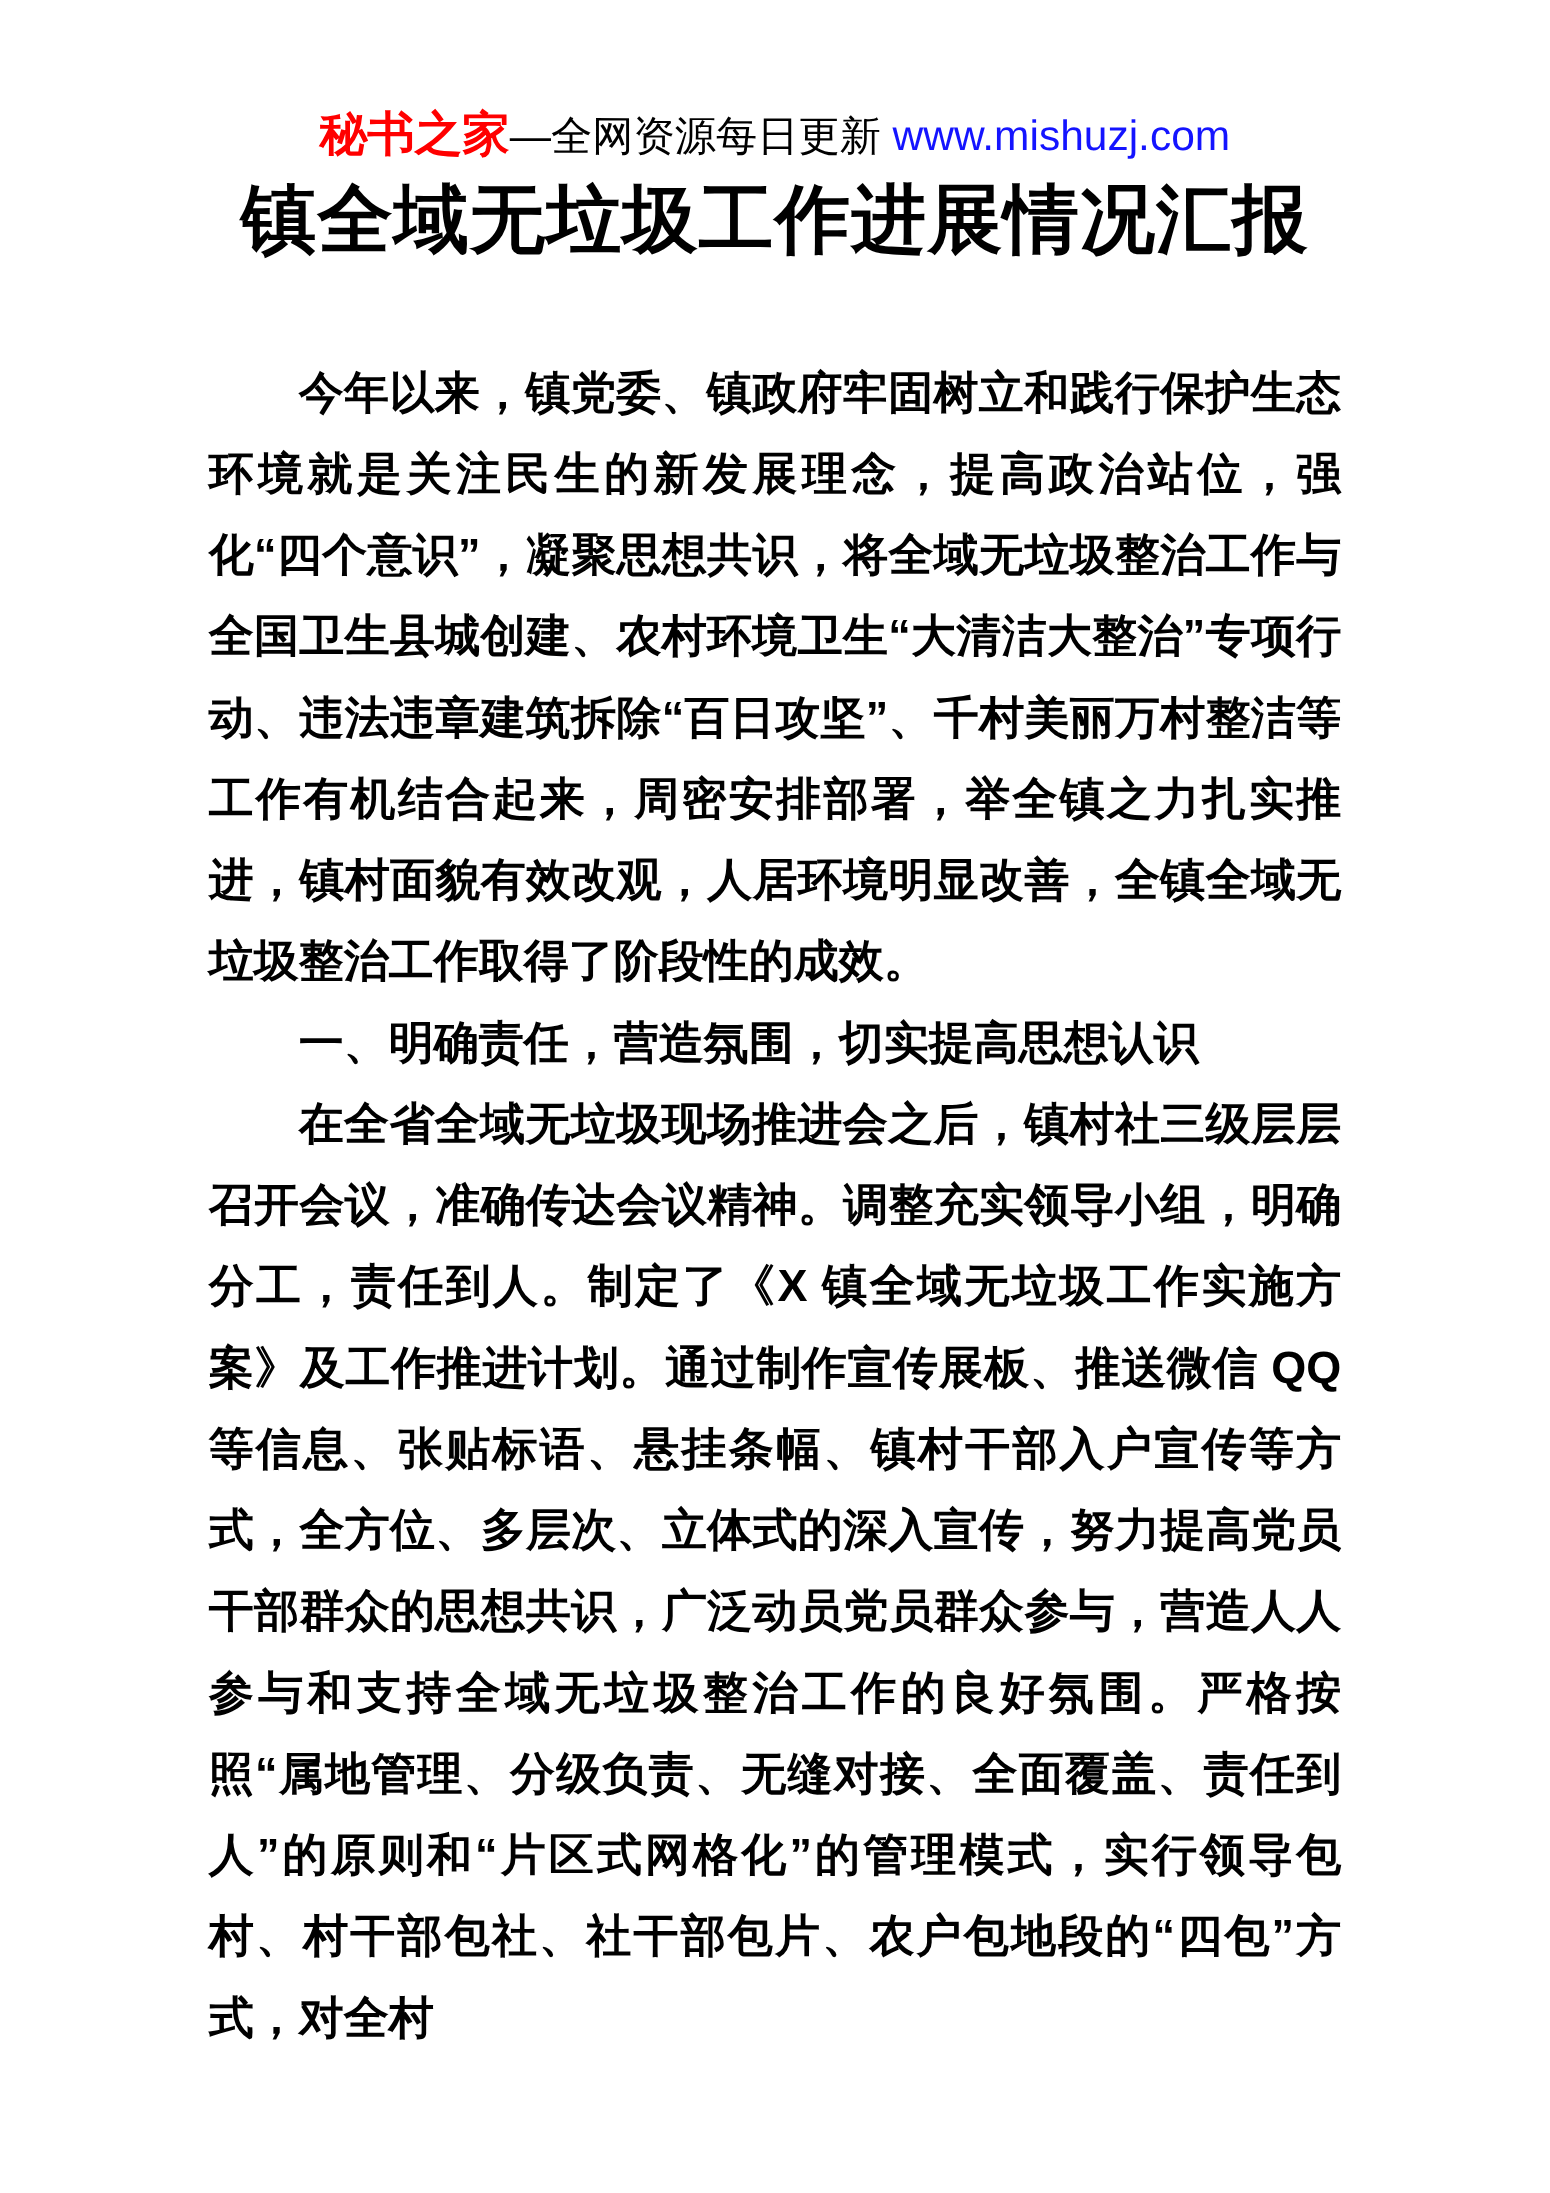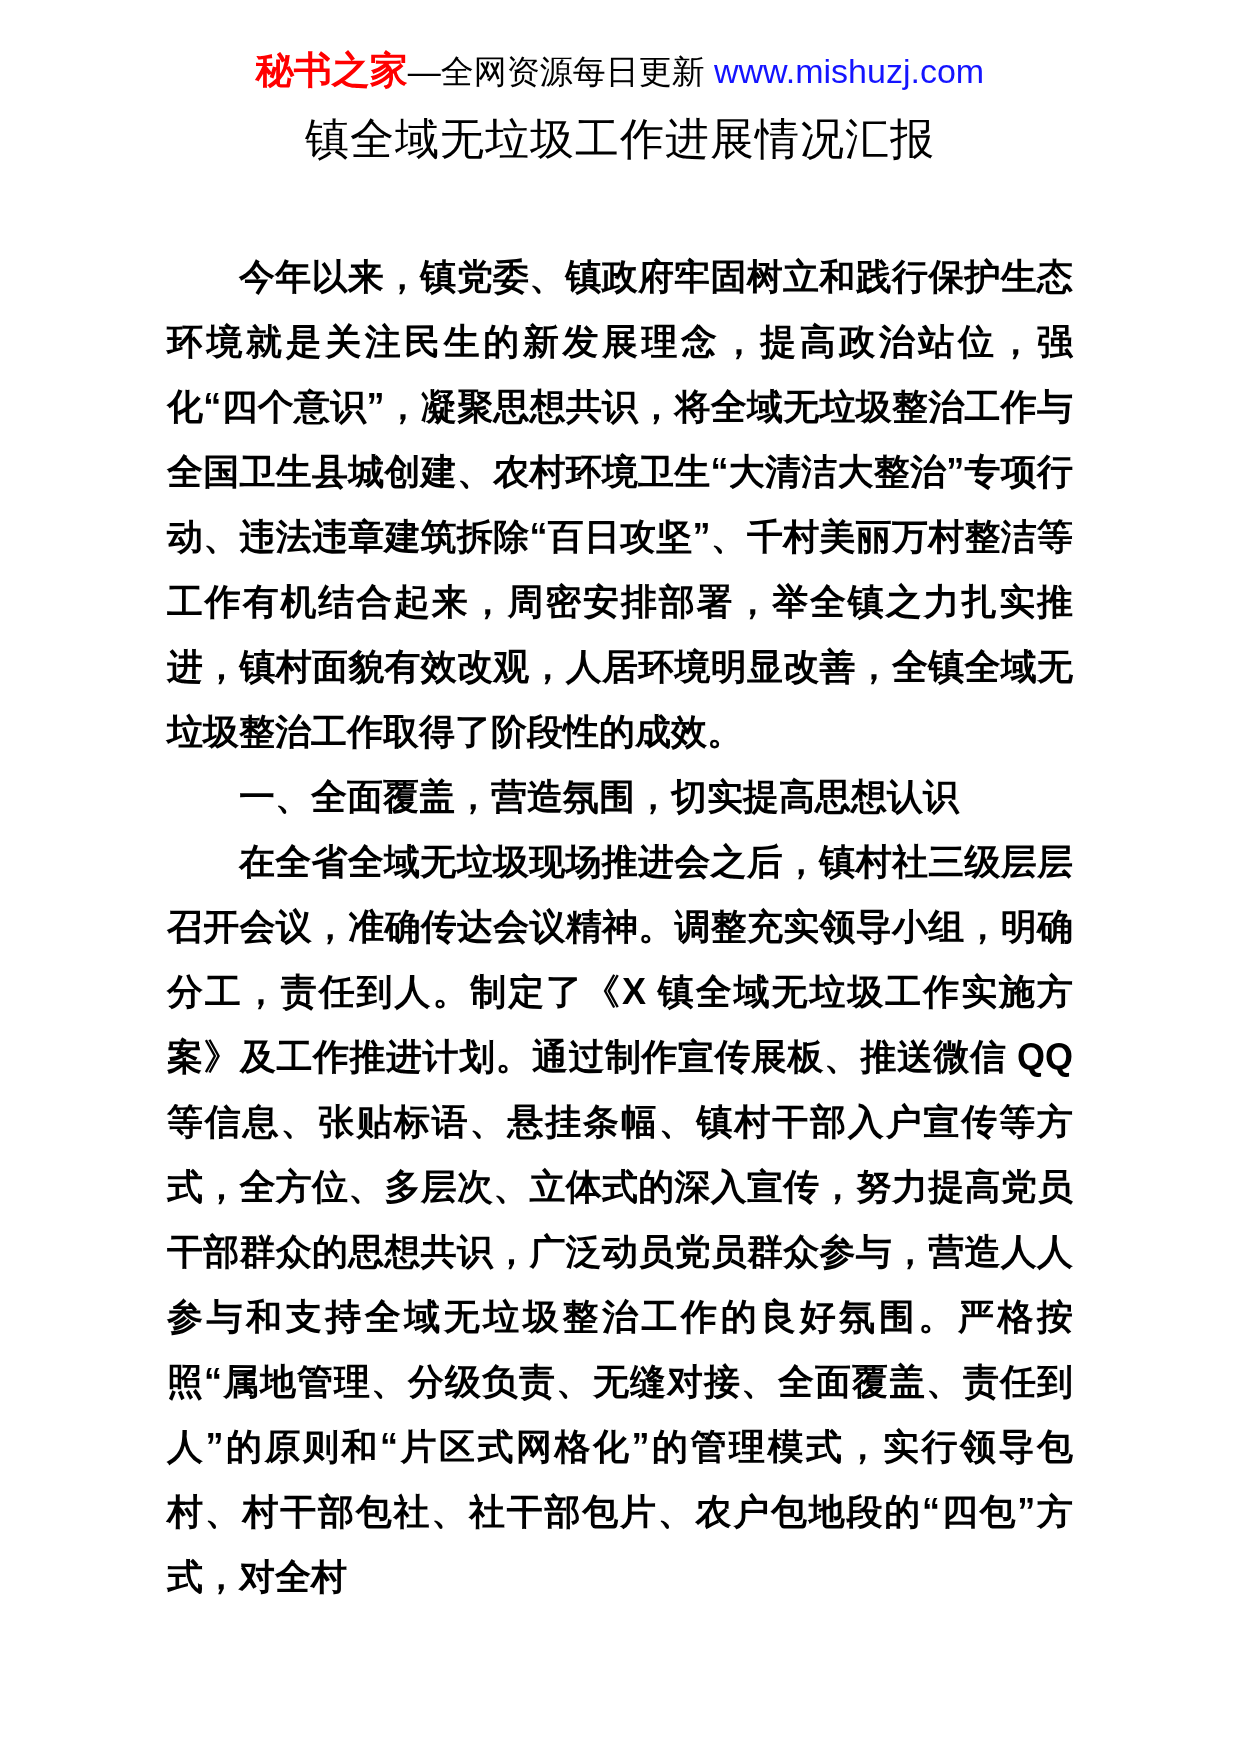--- a/index.html
+++ b/index.html
@@ -11,21 +11,21 @@
     width: 1240px;
     height: 1754px;
     overflow: hidden;
     font-family: "Liberation Sans", sans-serif;
     color: #000000;
     position: relative;
   }
   .page {
     width: 906px;
     margin: 0 auto;
-    padding-top: 48px;
+    padding-top: 86px;
   }
   .site-header {
     text-align: center;
     white-space: nowrap;
     font-size: 33px;
     line-height: 44px;
   }
   .site-header .brand {
     color: #ff0000;
     font-weight: bold;
@@ -38,22 +38,22 @@
   .site-header .tagline {
     color: #000000;
     font-size: 33px;
   }
   .site-header .url {
     color: #1414ff;
     font-size: 34px;
   }
   .doc-title {
     text-align: center;
-    font-size: 44px;
-    font-weight: normal;
+    font-size: 60px;
+    font-weight: bold;
     letter-spacing: 1px;
     line-height: 58px;
     margin: 16px 0 76px 0;
   }
   .para {
     font-size: 36px;
     line-height: 65px;
     letter-spacing: 0px;
     text-align: justify;
     text-indent: 2em;
@@ -76,17 +76,17 @@
 <div class="page">
 
   <div class="site-header">
     <span class="brand">秘书之家</span><span class="sep">—</span><span class="tagline">全网资源每日更新 </span><span class="url">www.mishuzj.com</span>
   </div>
 
   <h1 class="doc-title">镇全域无垃圾工作进展情况汇报</h1>
 
   <p class="para">今年以来，镇党委、镇政府牢固树立和践行保护生态环境就是关注民生的新发展理念，提高政治站位，强化“四个意识”，凝聚思想共识，将全域无垃圾整治工作与全国卫生县城创建、农村环境卫生“大清洁大整治”专项行动、违法违章建筑拆除“百日攻坚”、千村美丽万村整洁等工作有机结合起来，周密安排部署，举全镇之力扎实推进，镇村面貌有效改观，人居环境明显改善，全镇全域无垃圾整治工作取得了阶段性的成效。</p>
 
-  <h2 class="section-heading">一、全面覆盖，营造氛围，切实提高思想认识</h2>
+  <h2 class="section-heading">一、明确责任，营造氛围，切实提高思想认识</h2>
 
   <p class="para">在全省全域无垃圾现场推进会之后，镇村社三级层层召开会议，准确传达会议精神。调整充实领导小组，明确分工，责任到人。制定了《X 镇全域无垃圾工作实施方案》及工作推进计划。通过制作宣传展板、推送微信 QQ 等信息、张贴标语、悬挂条幅、镇村干部入户宣传等方式，全方位、多层次、立体式的深入宣传，努力提高党员干部群众的思想共识，广泛动员党员群众参与，营造人人参与和支持全域无垃圾整治工作的良好氛围。严格按照“属地管理、分级负责、无缝对接、全面覆盖、责任到人”的原则和“片区式网格化”的管理模式，实行领导包村、村干部包社、社干部包片、农户包地段的“四包”方式，对全村</p>
 
 </div>
 
 </body></html>

